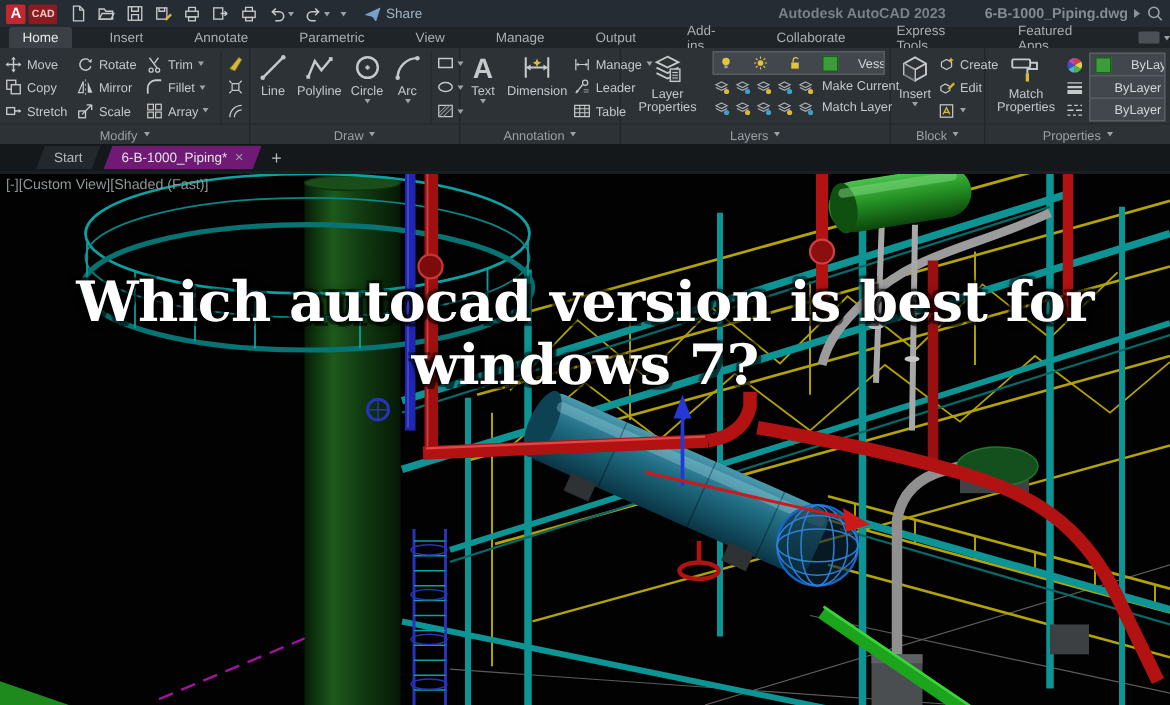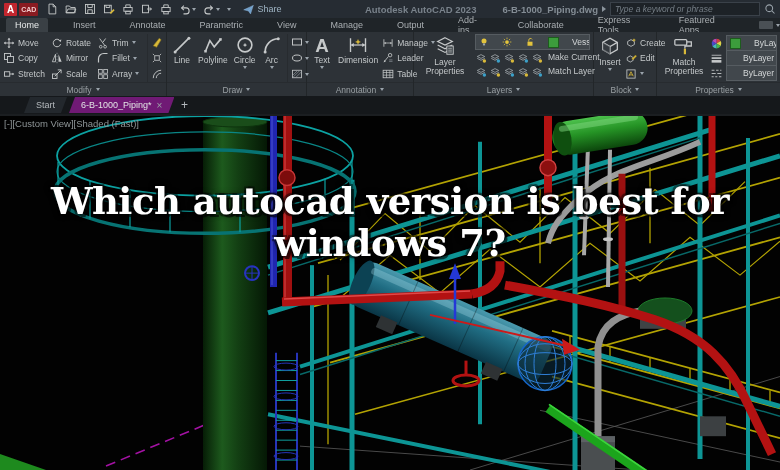--- a/index.html
+++ b/index.html
@@ -405,21 +405,20 @@
           <use href="#i-plane"></use>
         </svg>
       <span>Share</span>
     </div>
     <div class="title-center">
       <span class="app-title">Autodesk AutoCAD 2023</span>
       <span class="doc-title">6-B-1000_Piping.dwg</span>
     </div>
     <div class="search">
       <span class="prompt"></span>
-      <input type="text" placeholder="Type a keyword or phrase" style="">
       <svg>
           <use href="#i-mag"></use>
         </svg>
     </div>
   </div>
 
   <div class="rtabs">
     <span class="rtab active">Home</span>
     <span class="rtab">Insert</span>
     <span class="rtab">Annotate</span>

